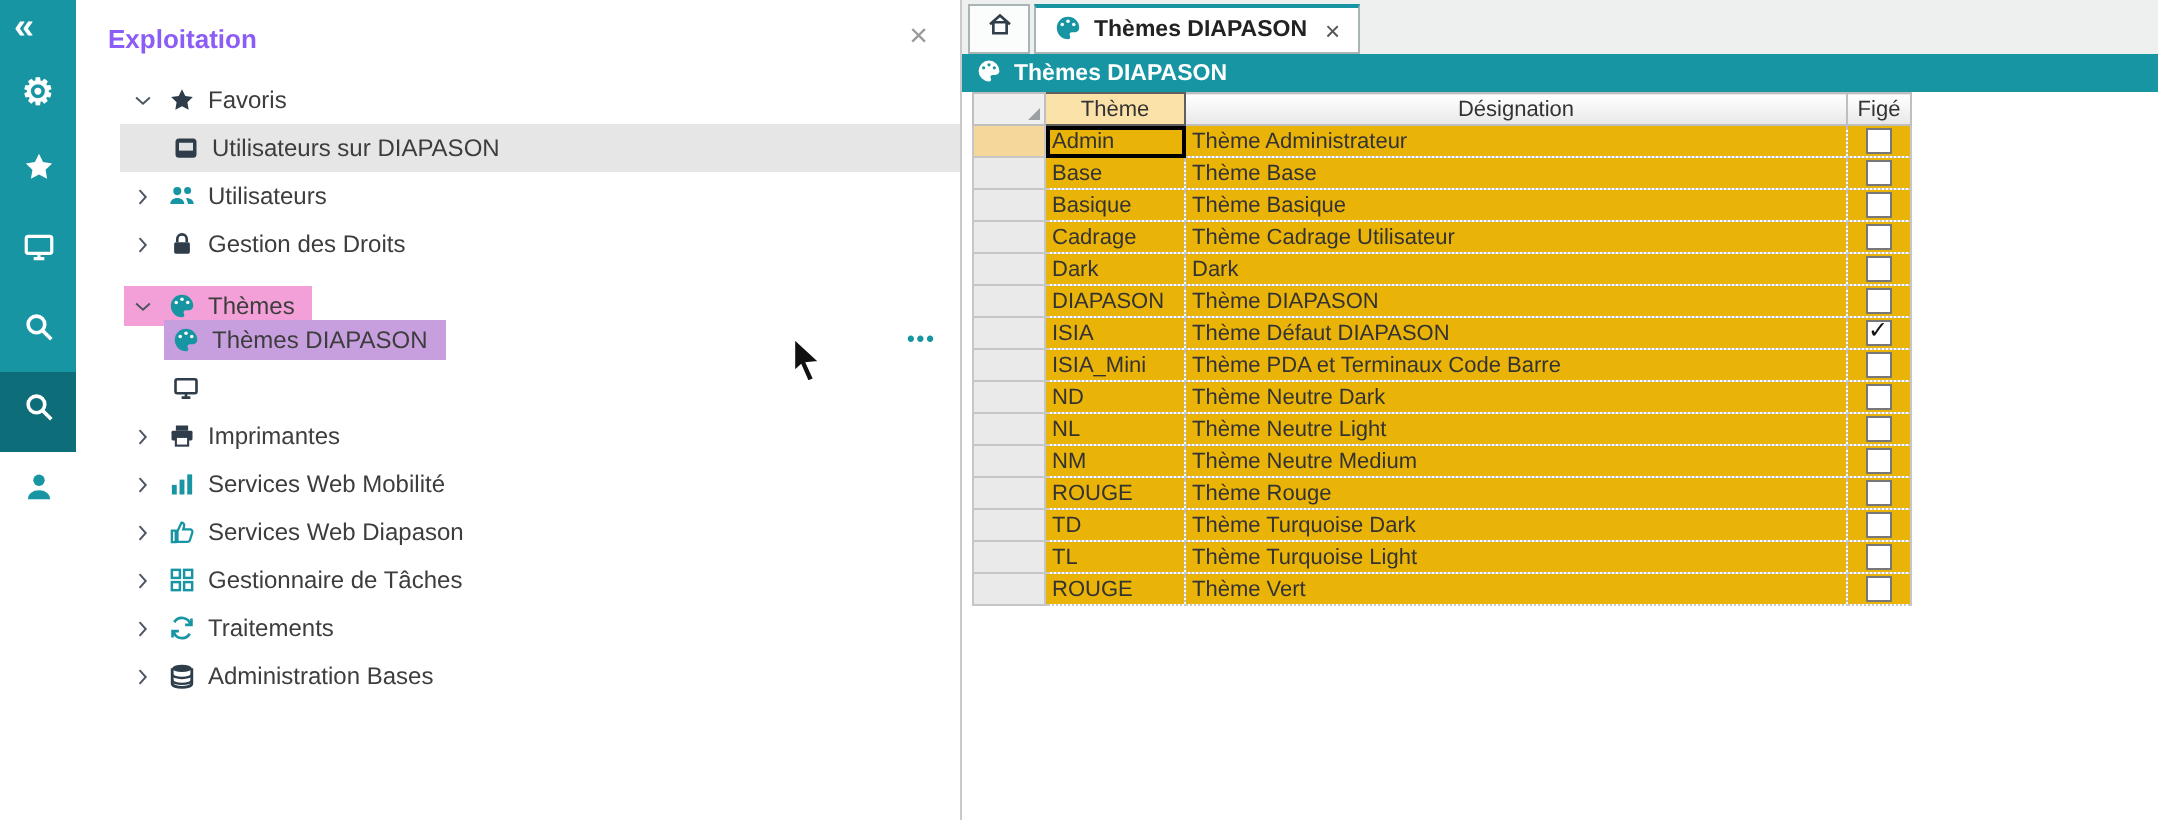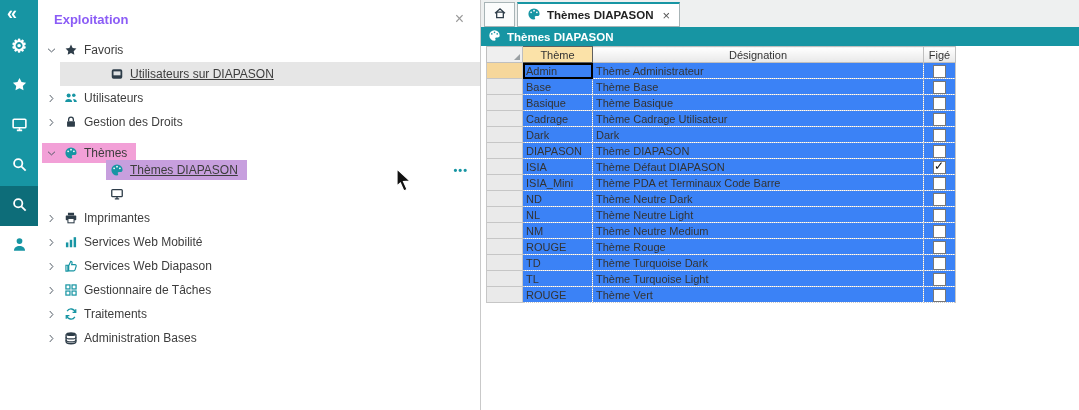--- a/index.html
+++ b/index.html
@@ -13,23 +13,23 @@
   .tile.first{height:26px;justify-content:flex-start;padding-left:7px;}
   .tile.active{background:#0D6D79;}
   .tile.light{background:#fff;}
   .tile .glyph{color:#fff;font-size:18px;line-height:1;font-weight:bold;}
 
   
   .sidebar{position:absolute;left:38px;top:0;width:442px;height:100%;background:#fff;}
   .sb-head{height:38px;display:flex;align-items:center;padding:0 16px;box-sizing:border-box;}
   .sb-title{color:#8b5cf6;font-size:13px;font-weight:bold;flex:1;}
   .sb-close{color:#9a9a9a;font-size:16px;line-height:1;}
-  .trow{position:relative;height:24px;display:flex;align-items:center;padding-left:4px;
+  .trow{position:relative;height:24px;display:flex;align-items:center;padding-left:24px;
         font-size:12px;color:#3d3d3d;}
-  .trow.lvl1{padding-left:68px;text-decoration:underline;}
+  .trow.lvl1{padding-left:44px;}
   .trow.sel{background:linear-gradient(to right,#fff 22px,#e6e6e6 22px);}
   .chev{width:12px;height:12px;display:inline-flex;align-items:center;justify-content:center;}
   .band{display:inline-flex;align-items:center;gap:6px;padding:3px 9px 3px 3px;}
   .band.hl-pink{background:#F2A0D7;margin-top:14px;}
   .band.hl-purple{background:#C79FDE;}
   .ticon{display:inline-flex;width:15px;justify-content:center;}
   .more{position:absolute;right:12px;color:#1795A3;font-weight:bold;font-size:11px;letter-spacing:1px;}
 
   
   .main{position:absolute;left:480px;top:0;width:599px;height:100%;background:#fff;
@@ -50,21 +50,21 @@
                     overflow:hidden;white-space:nowrap;}
   .grid thead th{background:linear-gradient(#ffffff,#e8e8e8);border:1px solid #bfbfbf;
                  font-weight:normal;text-align:center;color:#333;margin-left:16px;}
   .grid th.h-theme{background:#FBE2A8;border:1px solid #5f5f5f;}
   .grid th.h-corner{position:relative;background:#efefef;}
   .tri{position:absolute;right:2px;bottom:2px;width:0;height:0;
        border-left:6px solid transparent;border-bottom:6px solid #9aa0a3;}
   .grid tbody th.rowhead{background:#EAEAEA;border:1px solid #c6c6c6;border-top:none;}
   .grid tbody th.rowhead.sel{background:#F6D79B;}
   .grid tbody td{border-right:1px dotted #bdbdbd;border-bottom:1px dotted #c9c9c9;
-                 background:#3b82f6;text-align:left;margin-top:24px;}
+                 background:#eab308;text-align:left;margin-top:24px;}
   .grid td.c-theme.focus{outline:2px solid #000;outline-offset:-2px;}
   .grid td.c-fige{text-align:center;border-right:1px solid #c6c6c6;}
   .cb{width:11px;height:11px;border:1px solid #777;display:inline-block;position:relative;
       background:#fff;vertical-align:middle;}
   .cb.on::after{content:"\2713";position:absolute;left:0;top:-3px;font-size:12px;color:#111;}
 
   .cursor{position:absolute;left:393px;top:167px;pointer-events:none;}
 </style>
 </head>
 <body>

